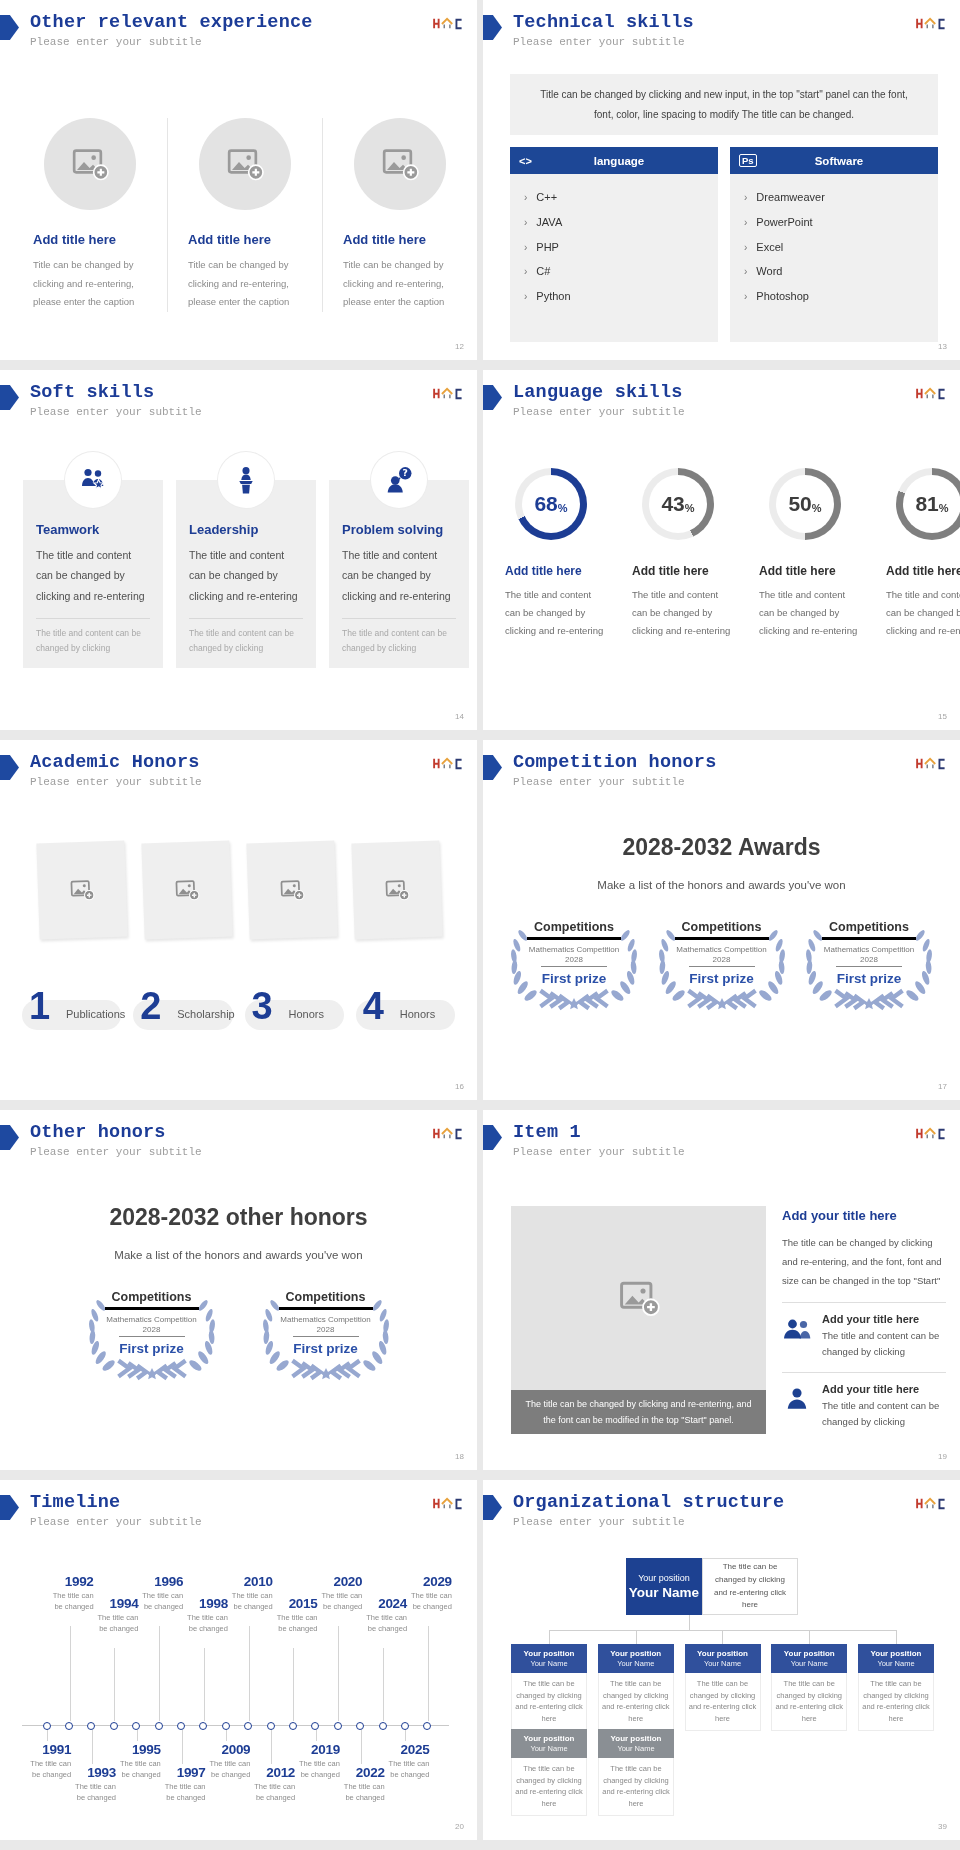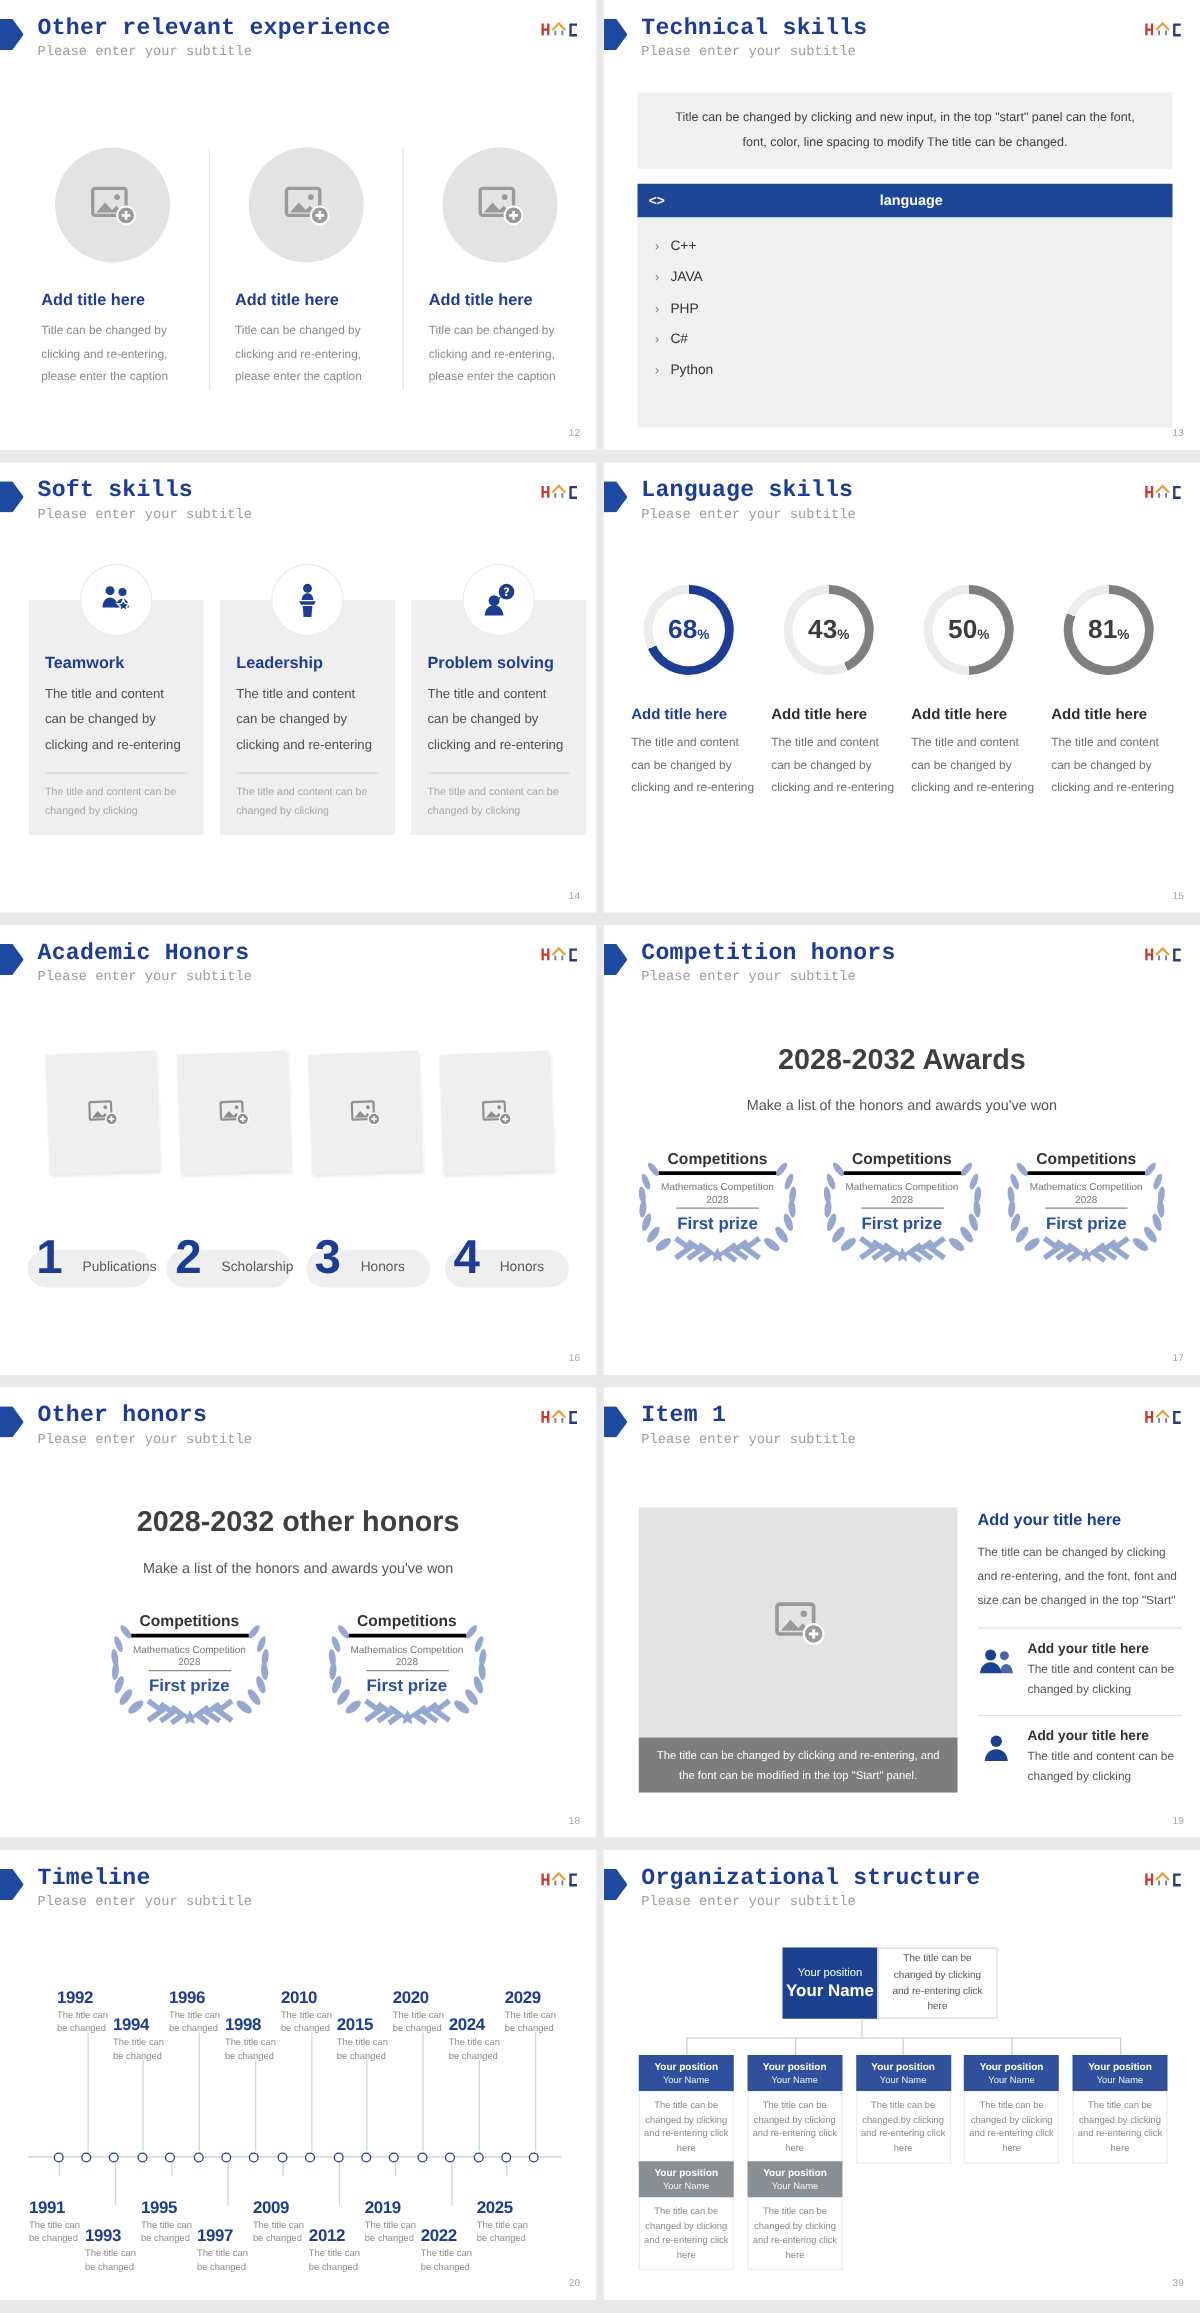--- a/index.html
+++ b/index.html
@@ -42,21 +42,21 @@
   .cards{display:flex;gap:13px;margin:24px 23px 0;}
   .card{position:relative;flex:1;padding-top:28px;}
   .c-circle{position:absolute;top:0;left:50%;transform:translateX(-50%);width:56px;height:56px;border-radius:50%;
             background:#fff;box-shadow:0 0 0 1px #ececec;display:flex;align-items:center;justify-content:center;z-index:1;}
   .c-circle svg{width:28px;height:28px;color:#1d3d94;}
   .c-body{background:#efefef;padding:42px 13px 10px;height:188px;box-sizing:border-box;}
   .c-name{font-size:13px;font-weight:bold;color:#1d3d94;margin:0 0 8px;}
   .c-text{font-size:10.5px;color:#4f4f4f;line-height:1.95;margin:0;width:114px;}
   .c-foot{border-top:1px solid #d8d8d8;margin:12px 0 0;padding-top:7px;font-size:8.5px;color:#a8a8a8;line-height:1.7;}
   
-  .gauges{display:flex;gap:12px;margin:16px 22px 0;}
+  .gauges{display:flex;gap:27px;margin:16px 22px 0;}
   .gauge{flex:1;}
   .donut{position:relative;width:72px;height:72px;border-radius:50%;margin:24px 0 0 10px;}
   .donut::after{content:"";position:absolute;inset:7px;background:#fff;border-radius:50%;}
   .g-num{position:absolute;inset:0;display:flex;align-items:center;justify-content:center;z-index:1;
          font-weight:bold;font-size:21px;color:#3d3d3d;}
   .g-unit{font-size:11px;margin-top:7px;}
   [data-accent="true"] .g-num{color:#1d3d94;}
   .g-title{margin:24px 0 0;font-weight:bold;font-size:12px;color:#2f2f2f;}
   [data-accent="true"] .g-title{color:#1d3d94;}
   .g-body{margin:8px 0 0;font-size:9.5px;color:#6e6e6e;line-height:1.9;width:100px;}
@@ -97,21 +97,21 @@
   .feat{display:flex;gap:10px;align-items:flex-start;}
   .f-ic{width:30px;height:26px;color:#1d4191;flex:none;margin-top:3px;}
   .f-t{font-size:11px;font-weight:bold;color:#333;margin:0 0 3px;}
   .f-b{font-size:9.5px;color:#555;line-height:1.7;margin:0;}
   
   .tl{position:absolute;left:36px;right:38px;top:94px;height:250px;display:flex;}
   .tl-line{position:absolute;left:-14px;right:-10px;top:151px;height:1px;background:#c9c9c9;}
   .tl-cell{position:relative;flex:1;}
   .tl-dot{position:absolute;left:50%;top:147.5px;width:6px;height:6px;margin-left:-4.5px;
           border:1.6px solid #1d3d94;border-radius:50%;background:#fff;}
-  .tl-label{position:absolute;left:50%;width:48px;margin-left:-24px;text-align:left;margin-top:16px;}
+  .tl-label{position:absolute;left:50%;width:48px;margin-left:-24px;text-align:right;}
   .tl-year{font-size:13.5px;font-weight:bold;color:#1d3d94;letter-spacing:-.3px;}
   .tl-cap{font-size:7.5px;color:#8d8d8d;line-height:1.5;margin-top:1px;}
   .tl-conn{position:absolute;left:50%;width:1px;background:#d4d4d4;}
   .tl-cell[data-pos="top-far"] .tl-label{top:0;}
   .tl-cell[data-pos="top-near"] .tl-label{top:22px;}
   .tl-cell[data-pos="bottom-near"] .tl-label{top:168px;}
   .tl-cell[data-pos="bottom-far"] .tl-label{top:191px;}
   .tl-cell[data-pos="top-far"] .tl-conn{top:52px;height:95px;}
   .tl-cell[data-pos="top-near"] .tl-conn{top:74px;height:73px;}
   .tl-cell[data-pos="bottom-near"] .tl-conn{top:155px;height:12px;}
@@ -302,20 +302,43 @@
 
                 <li class="p-item">PHP</li>
 
                 <li class="p-item">C#</li>
 
                 <li class="p-item">Python</li>
 
             </ul>
           </div>
         </div>
+        <div class="panel">
+          <div class="p-head">
+            <span class="p-ic">
+                <span class="ps-badge">Ps</span>
+              </span>
+            <span class="p-label">Software</span>
+          </div>
+          <div class="p-body">
+            <ul class="p-list">
+
+                <li class="p-item">Dreamweaver</li>
+
+                <li class="p-item">PowerPoint</li>
+
+                <li class="p-item">Excel</li>
+
+                <li class="p-item">Word</li>
+
+                <li class="p-item">Photoshop</li>
+
+            </ul>
+          </div>
+        </div>
       </div>
       <span class="pnum">13</span>
     </section>
   </div>
 
   <div class="row">
 
     <section class="slide">
       <header class="s-head">
         <span class="arrow"></span>

